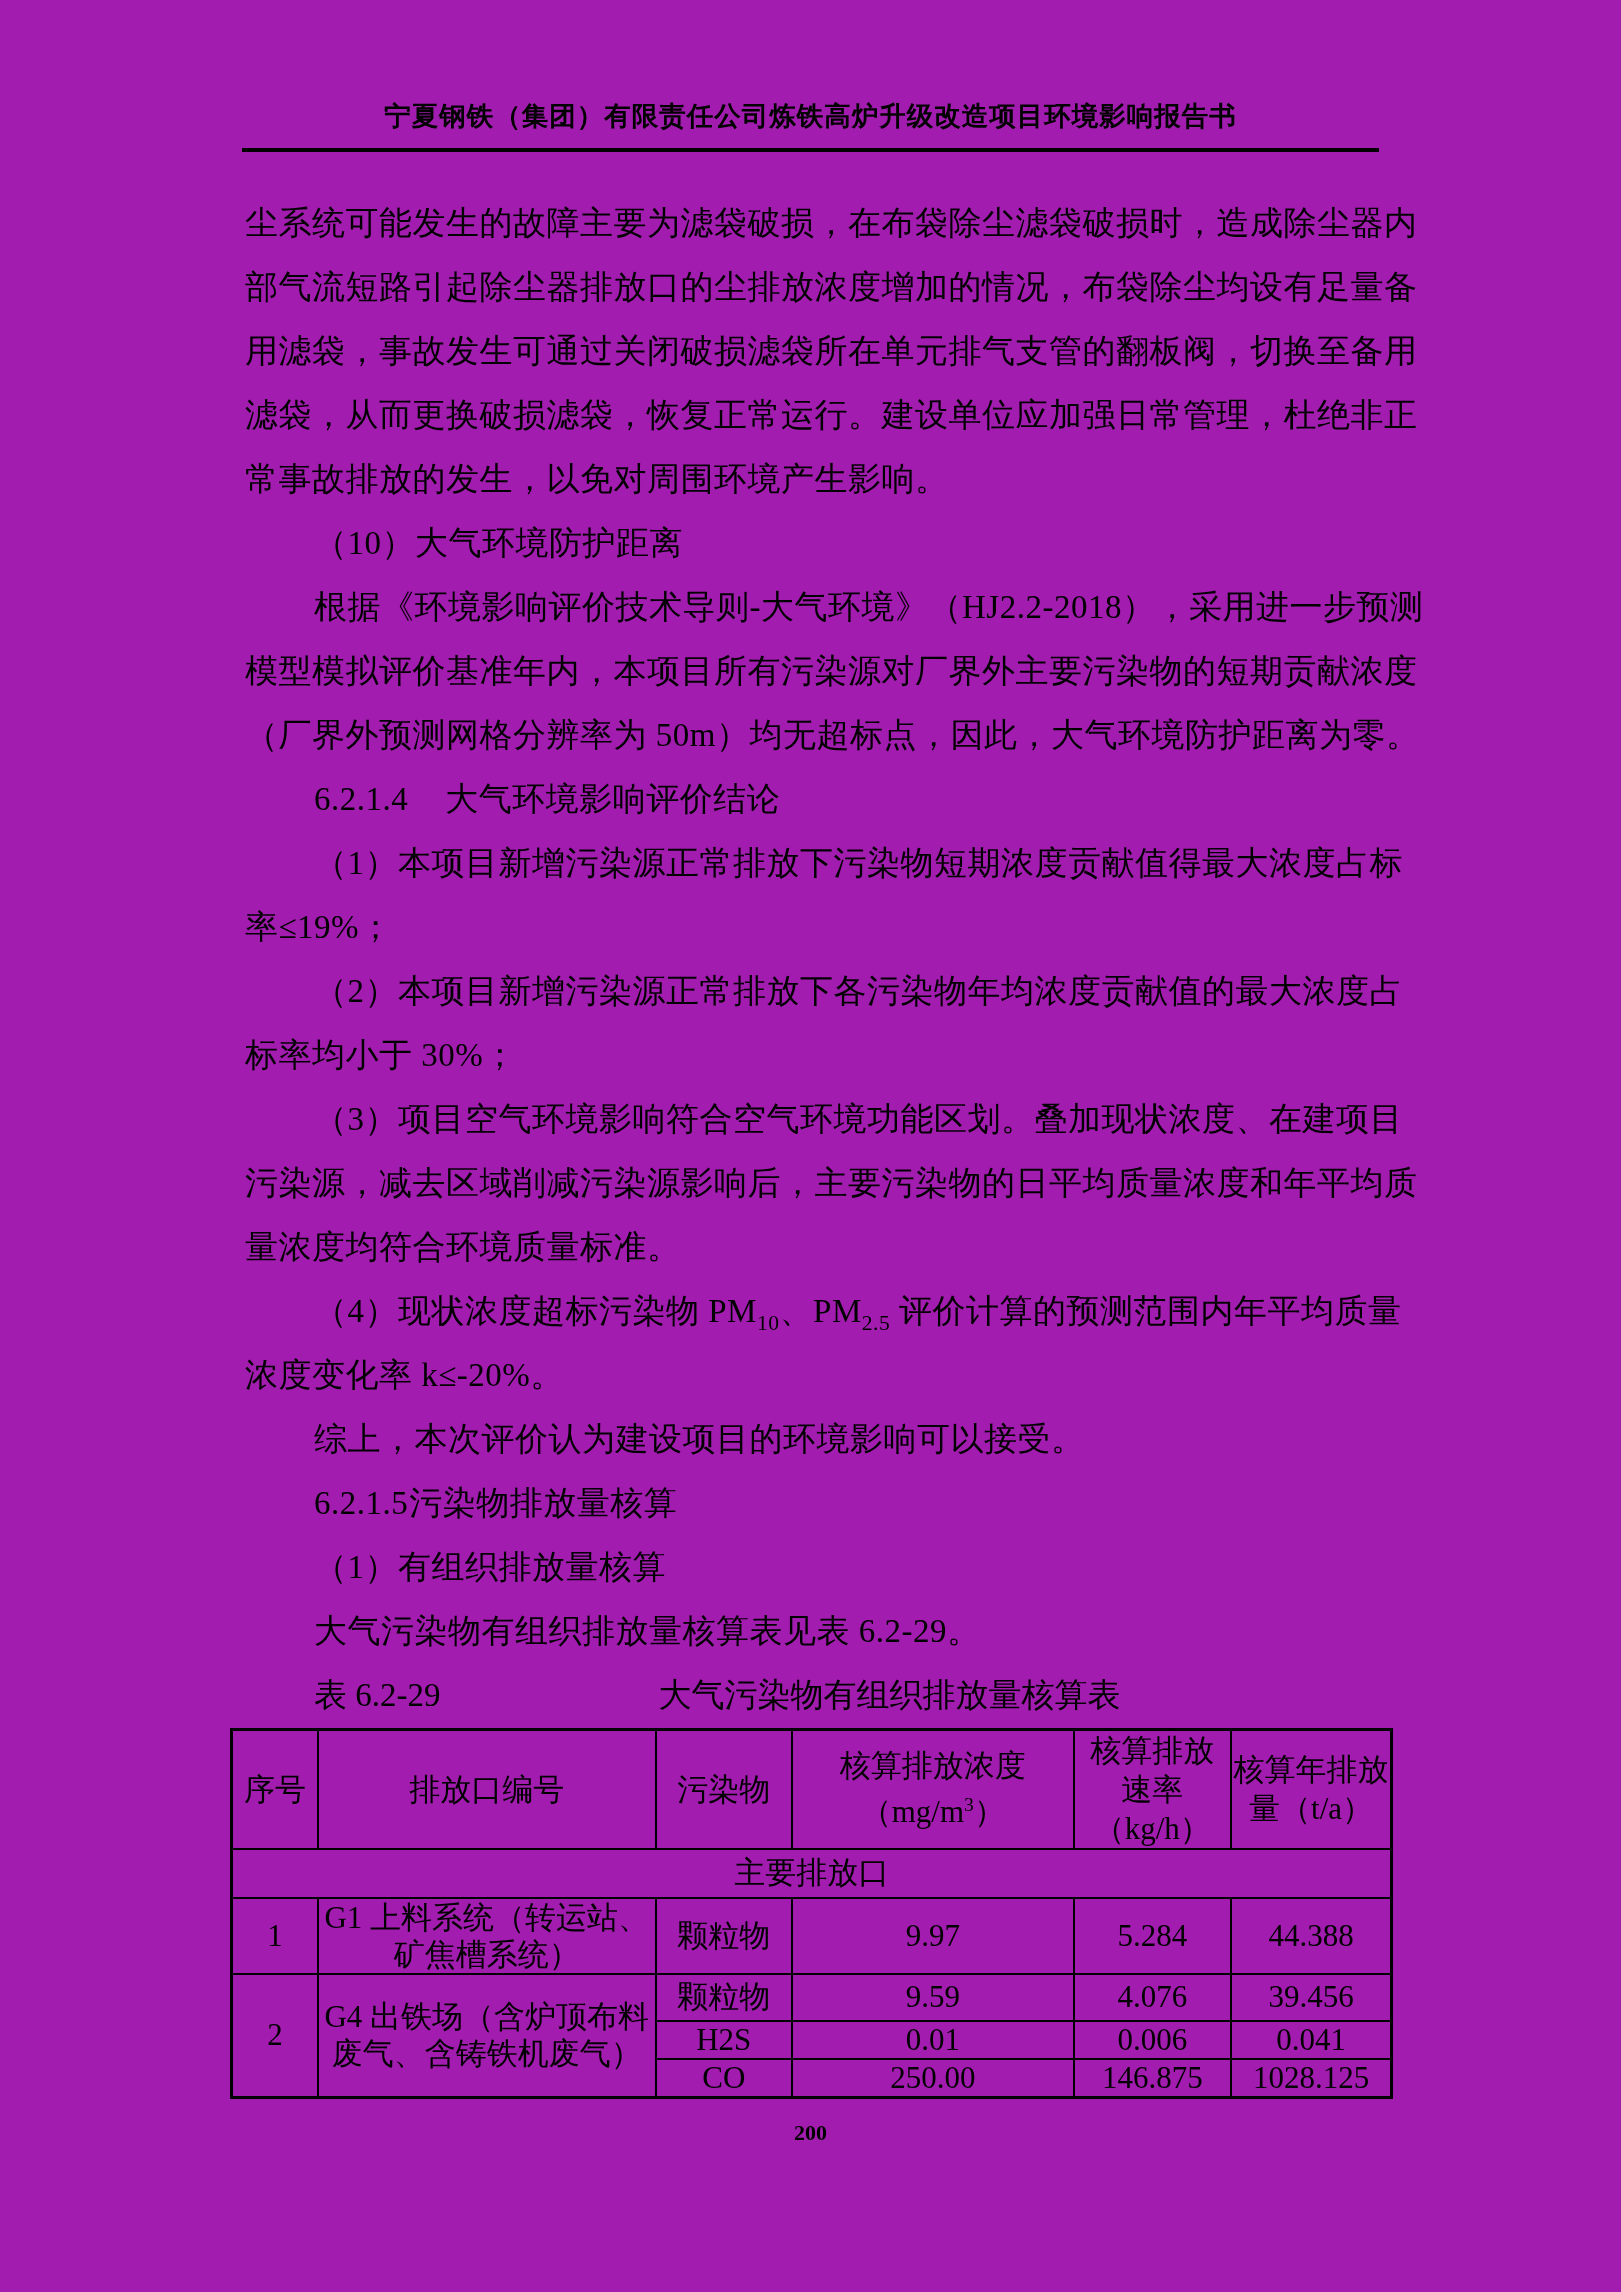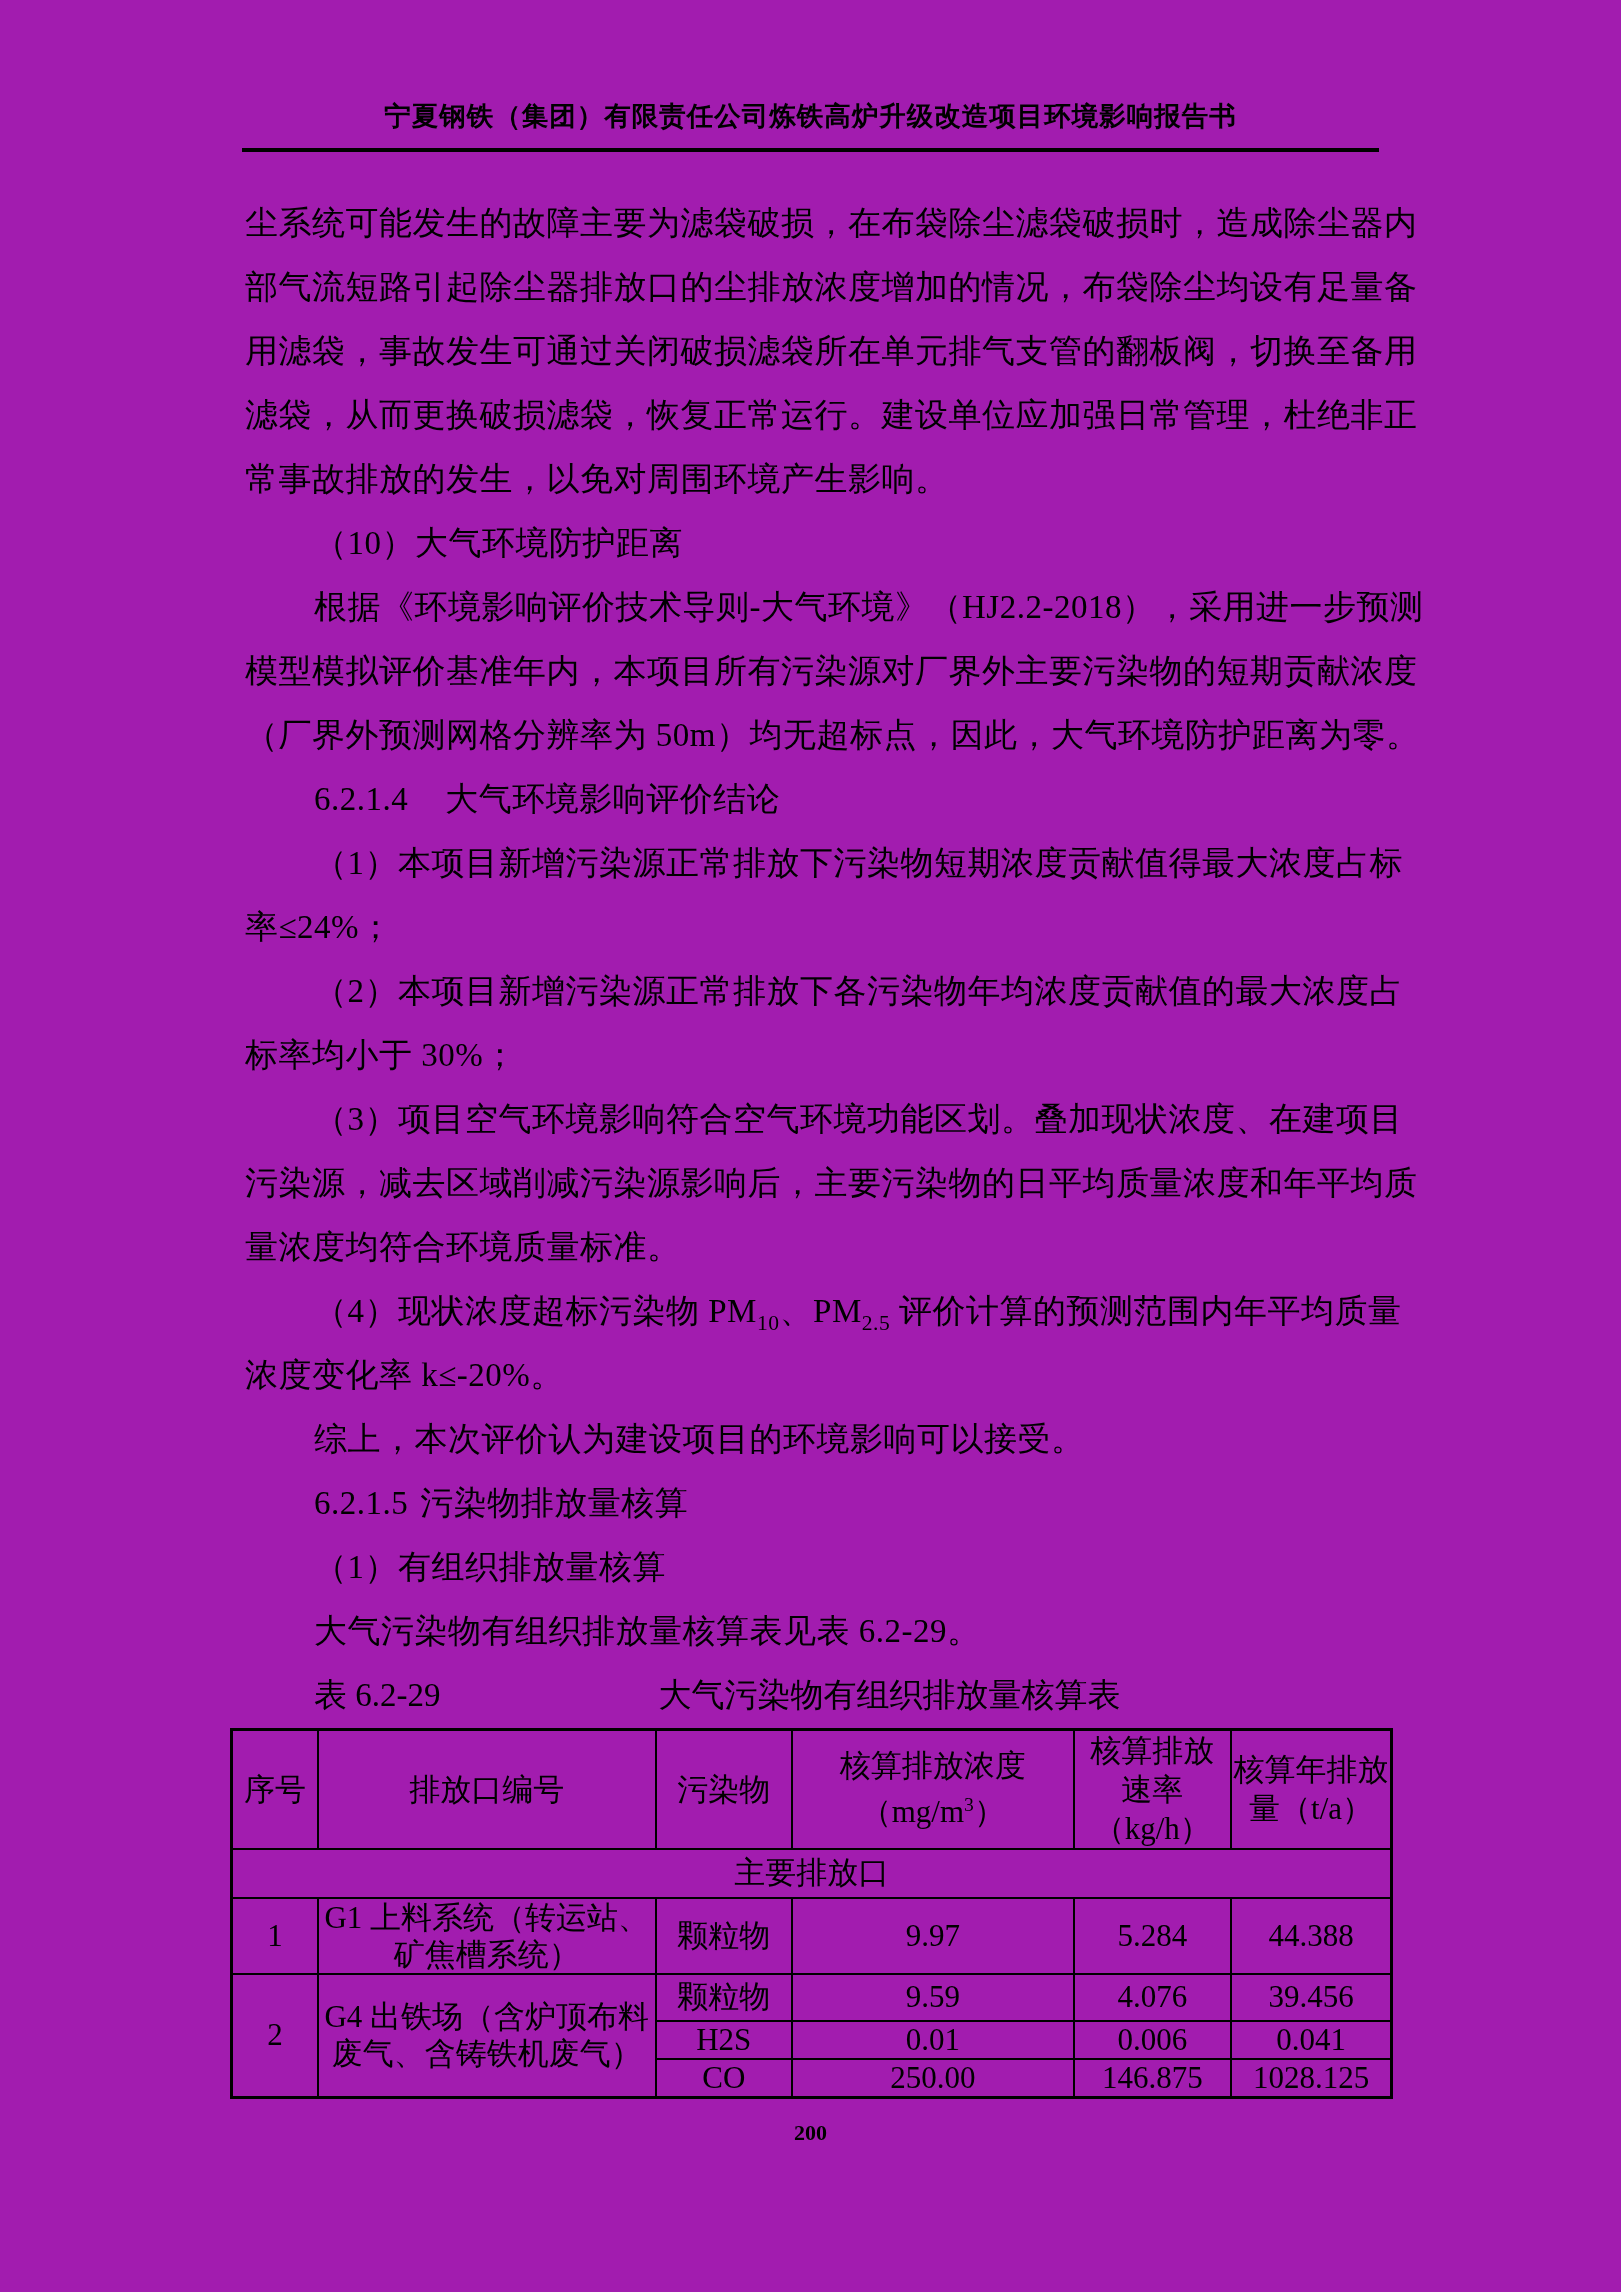--- a/index.html
+++ b/index.html
@@ -29,21 +29,21 @@
   .content { margin:39px 245px 0 245px; width:1131px; }
   .bline {
     font-size:33px;
     line-height:64px;
     height:64px;
     white-space:nowrap;
     letter-spacing:0.5px;
   }
   .indent { padding-left:69px; }
   .h-num  { margin-right:37px; }
-  .h-num5 { margin-right:12px; }
+  .h-num5 { margin-right:1px; }
   sub.sb  { font-size:21.6px; }
   
   .caption { font-size:33px; line-height:65px; height:65px; white-space:nowrap; }
   .caption-label { margin-left:69px; }
   .caption-title { margin-left:218px; }
   
   .etable {
     border-collapse:collapse;
     table-layout:fixed;
     width:1160px;
@@ -88,21 +88,21 @@
     <div class="bline">滤袋，从而更换破损滤袋，恢复正常运行。建设单位应加强日常管理，杜绝非正</div>
     <div class="bline">常事故排放的发生，以免对周围环境产生影响。</div>
     <div class="bline indent">（10）大气环境防护距离</div>
     <div class="bline indent">根据《环境影响评价技术导则-大气环境》（HJ2.2-2018），采用进一步预测</div>
     <div class="bline">模型模拟评价基准年内，本项目所有污染源对厂界外主要污染物的短期贡献浓度</div>
     <div class="bline">（厂界外预测网格分辨率为 50m）均无超标点，因此，大气环境防护距离为零。</div>
 
     <div class="bline indent"><span class="h-num">6.2.1.4</span><span>大气环境影响评价结论</span></div>
 
     <div class="bline indent">（1）本项目新增污染源正常排放下污染物短期浓度贡献值得最大浓度占标</div>
-    <div class="bline">率≤24%；</div>
+    <div class="bline">率≤19%；</div>
     <div class="bline indent">（2）本项目新增污染源正常排放下各污染物年均浓度贡献值的最大浓度占</div>
     <div class="bline">标率均小于 30%；</div>
     <div class="bline indent">（3）项目空气环境影响符合空气环境功能区划。叠加现状浓度、在建项目</div>
     <div class="bline">污染源，减去区域削减污染源影响后，主要污染物的日平均质量浓度和年平均质</div>
     <div class="bline">量浓度均符合环境质量标准。</div>
 
     <div class="bline indent"><span>（4）现状浓度超标污染物 PM</span><sub class="sb">10</sub><span>、PM</span><sub class="sb">2.5</sub><span> 评价计算的预测范围内年平均质量</span></div>
 
     <div class="bline">浓度变化率 k≤-20%。</div>
     <div class="bline indent">综上，本次评价认为建设项目的环境影响可以接受。</div>

